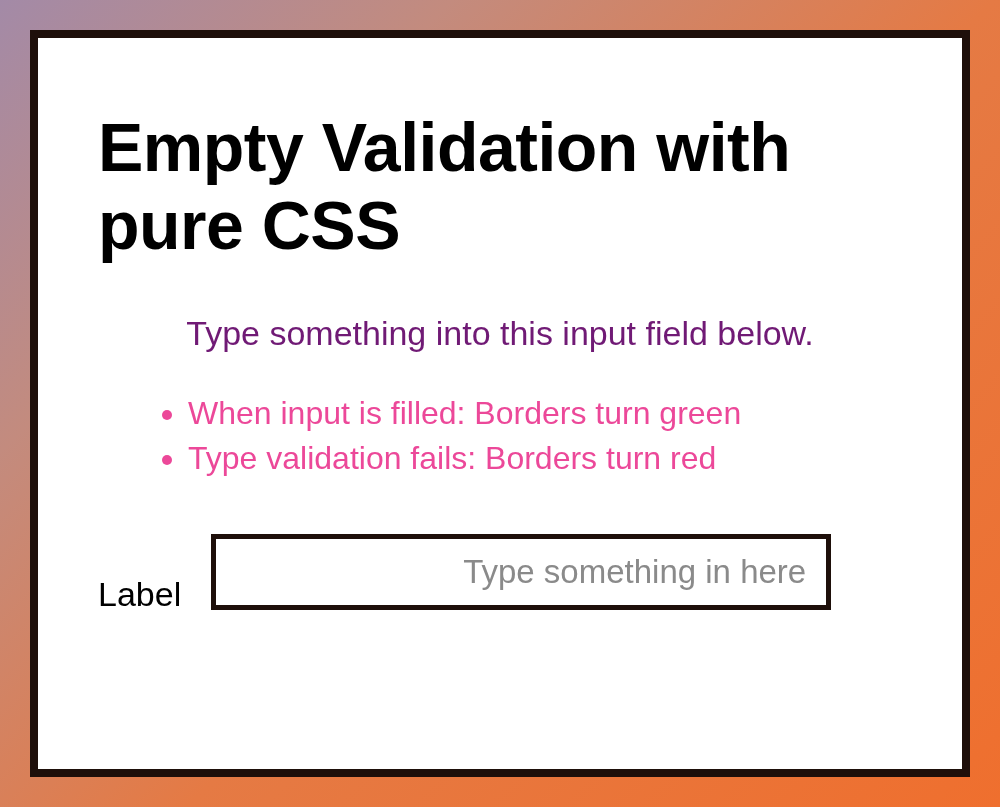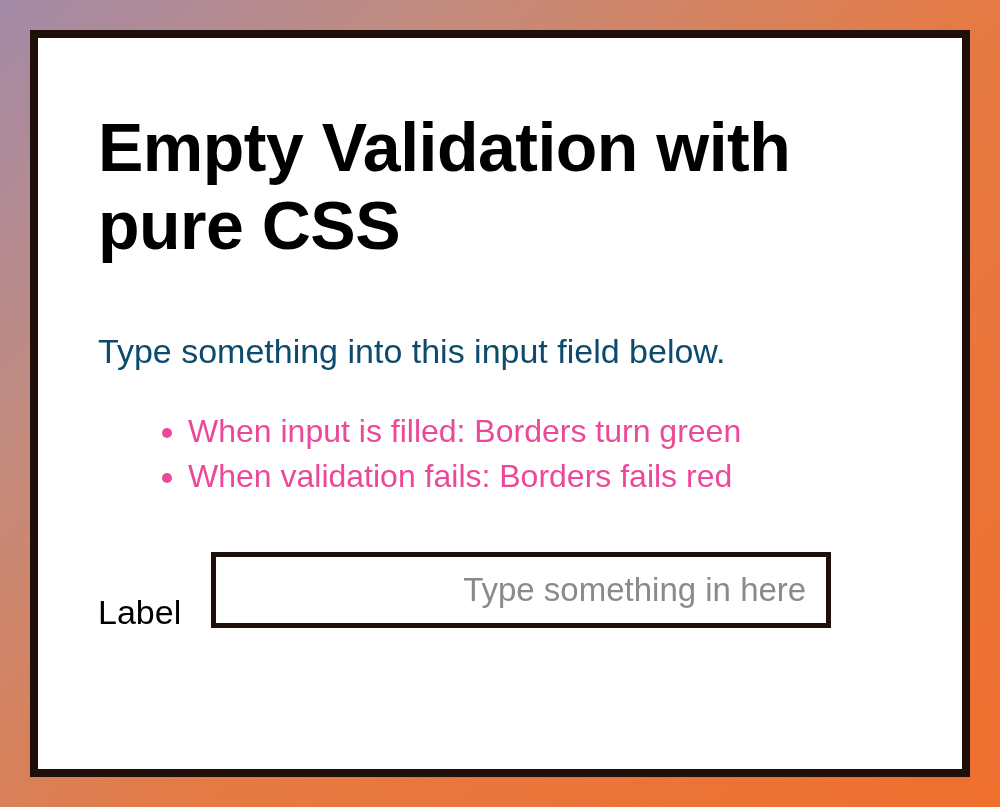--- a/index.html
+++ b/index.html
@@ -24,28 +24,29 @@
       height: 100%;
       padding: 70px 60px 60px 60px;
       display: flex;
       flex-direction: column;
     }
     .title {
       font-size: 68px;
       font-weight: 800;
       line-height: 1.15;
       color: #000000;
-      margin-bottom: 68px;
+      margin-bottom: 50px;
       letter-spacing: -0.5px;
     }
     .instruction {
       font-size: 34px;
       font-weight: 400;
-      color: #0c4a6e;
+      color: #701a75;
       margin-bottom: 38px;
+      text-align: center;
     }
     .rules {
       list-style: disc;
       padding-left: 90px;
       margin-bottom: 50px;
     }
     .rules li {
       font-size: 32px;
       line-height: 1.4;
       color: #ec4899;
@@ -87,20 +88,20 @@
 </head>
 <body>
 
 <div class="card">
   <h1 class="title">Empty Validation with pure CSS</h1>
 
   <p class="instruction">Type something into this input field below.</p>
 
   <ul class="rules">
     <li>When input is filled: Borders turn green</li>
-    <li>When validation fails: Borders fails red</li>
+    <li>Type validation fails: Borders turn red</li>
   </ul>
 
   <div class="field-row">
     <span class="field-label">Label</span>
     <input type="text" class="field-input" placeholder="Type something in here" style="">
   </div>
 </div>
 
 </body></html>

